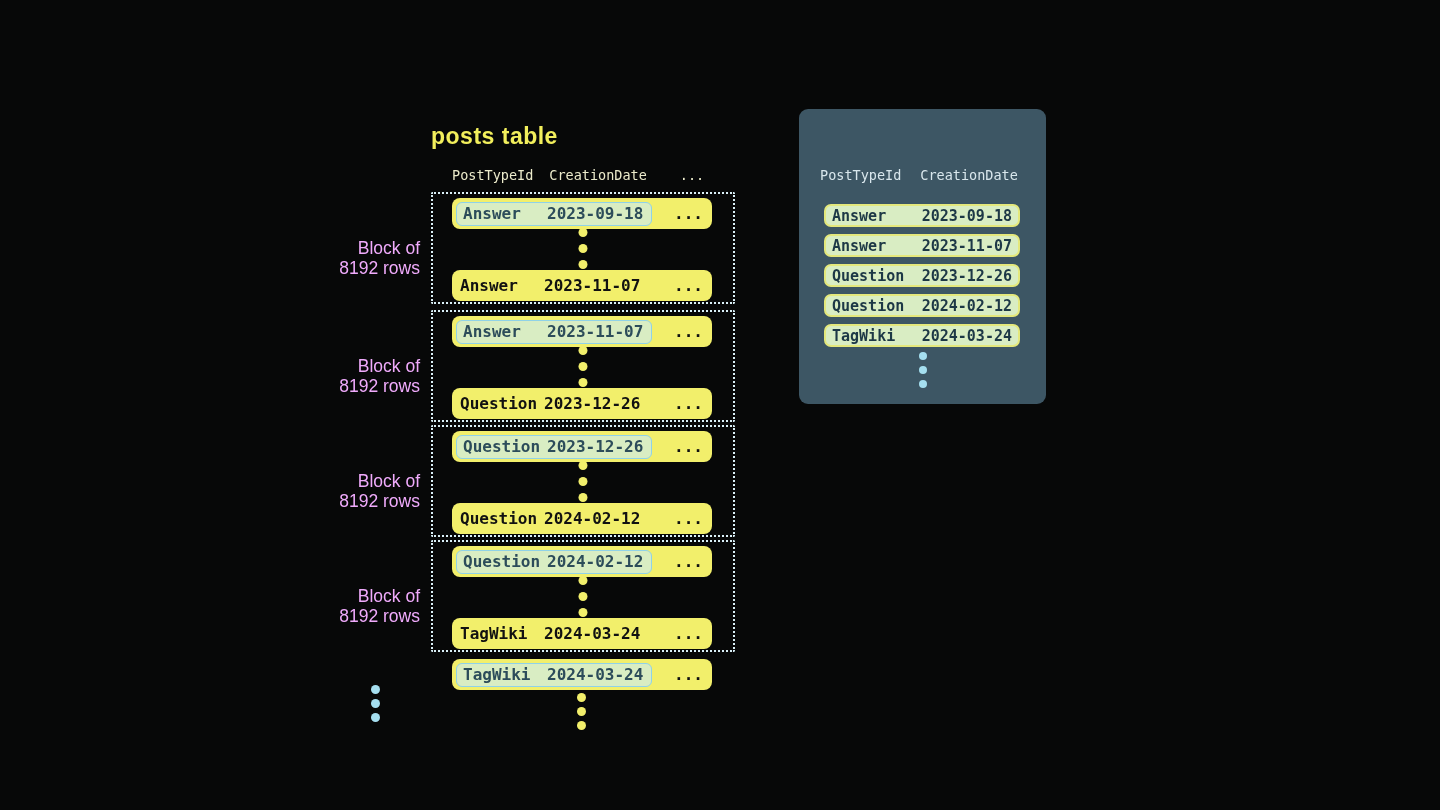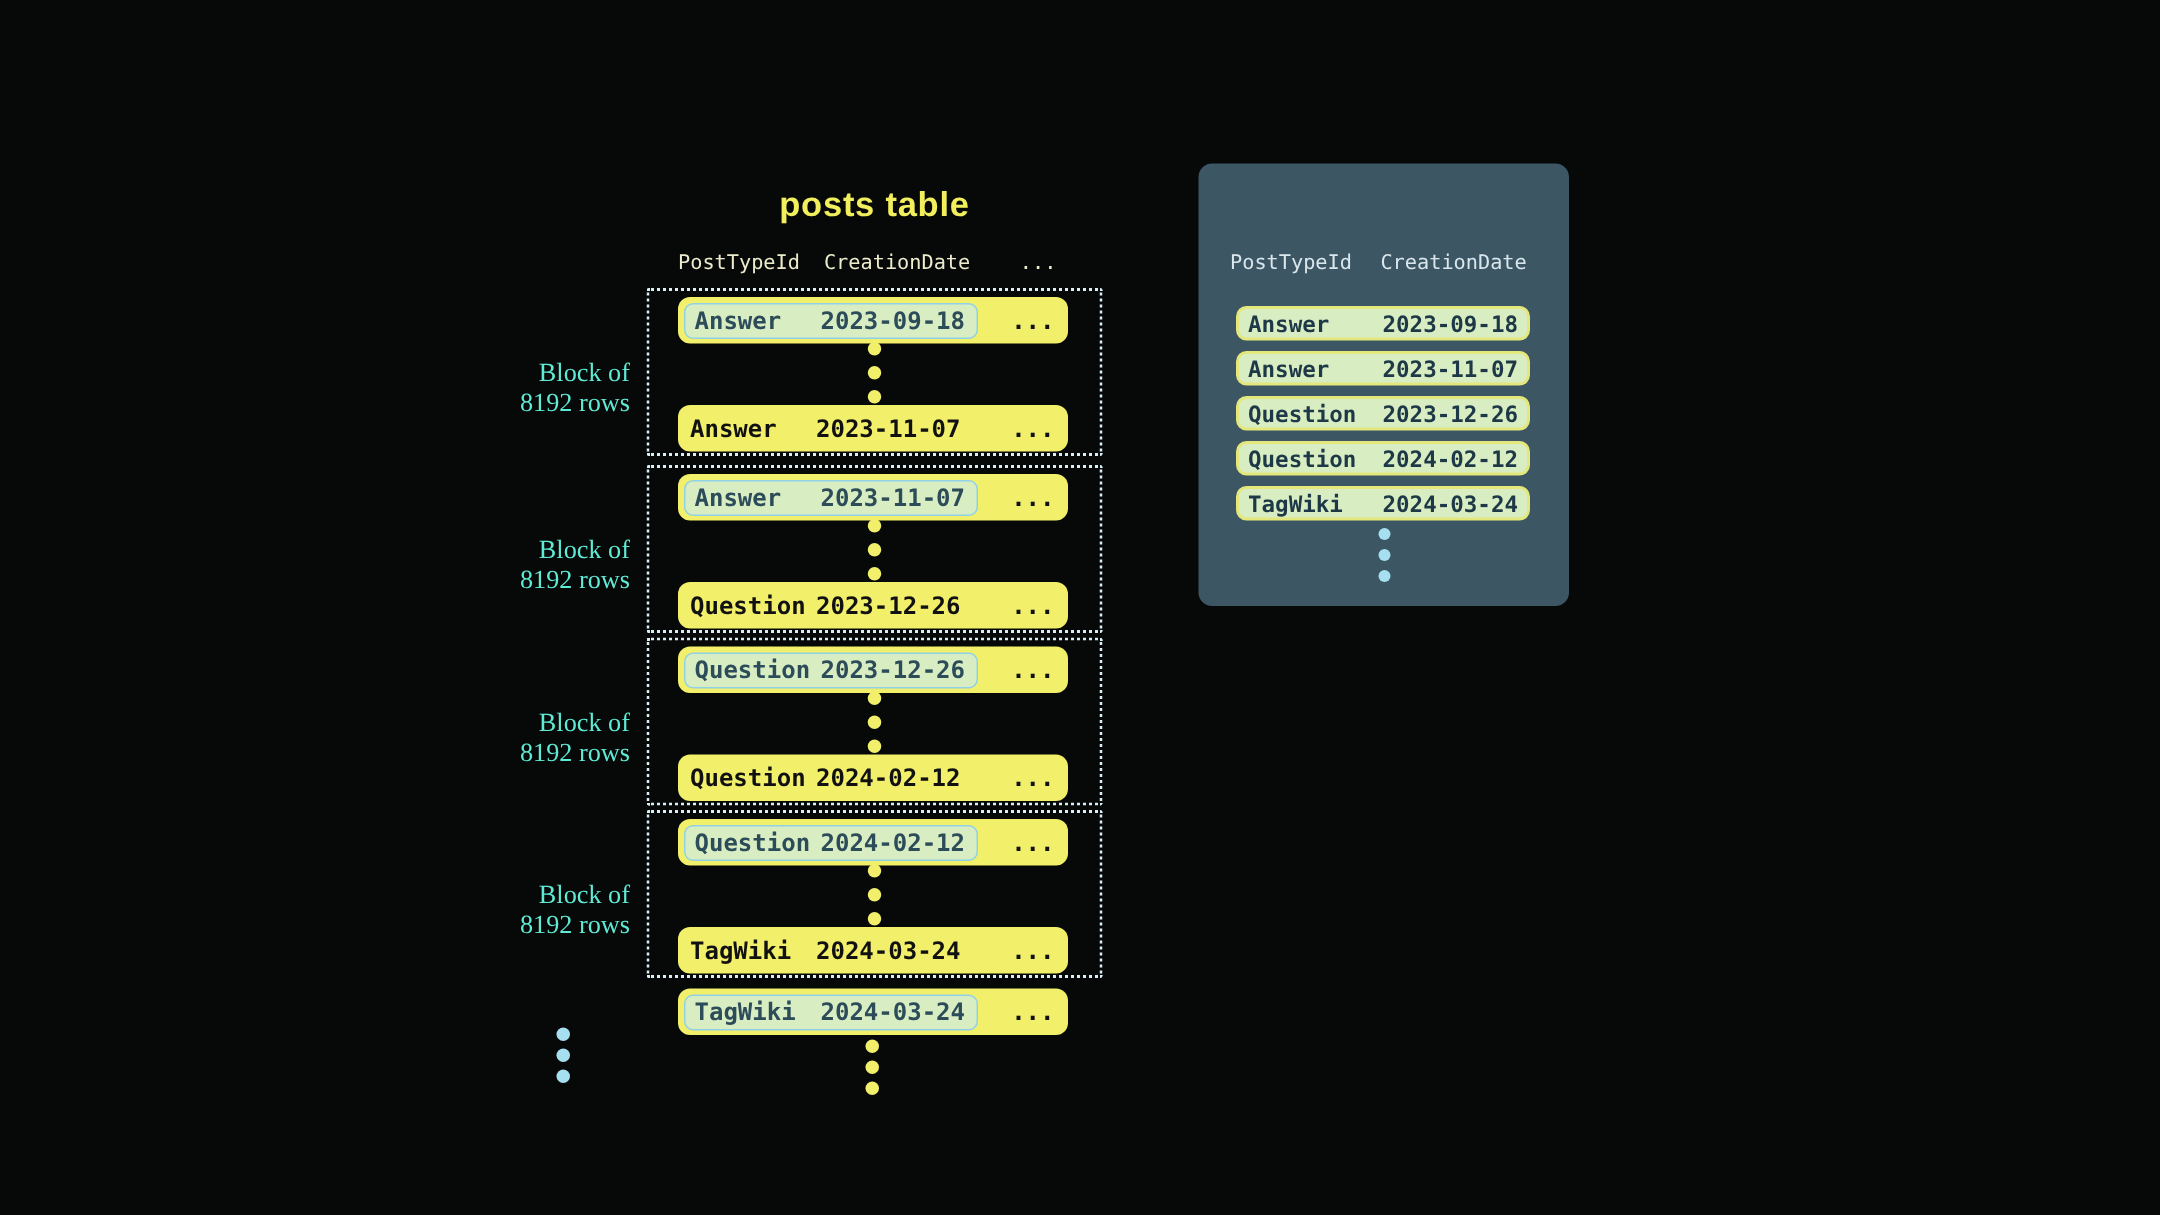--- a/index.html
+++ b/index.html
@@ -5,21 +5,21 @@
   html,body { margin:0; padding:0; background:#000; }
   .stage {
     position:relative; width:1440px; height:810px; overflow:hidden;
     background:#070808;
     font-family:"DejaVu Sans Mono", monospace;
   }
 
   
   .pt-title {
     position:absolute; left:431px; top:123px; width:304px;
-    text-align:center; font-family:"Liberation Sans", sans-serif;
+    text-align:left; font-family:"Liberation Sans", sans-serif;
     font-weight:bold; font-size:23px; letter-spacing:0.5px; color:#F2EF5C;
   }
   .pt-headers {
     position:absolute; left:452px; top:167px; display:flex;
     font-size:13.5px; color:#ECEBCB; white-space:pre;
   }
   .pt-headers .c2 { margin-left:16px; }
   .pt-headers .c3 { margin-left:33px; }
 
   .block {
@@ -49,22 +49,22 @@
   .pill .cell-type { width:84px; }
 
   .vdots {
     position:absolute; left:50%; transform:translateX(-50%); top:34px;
     display:flex; flex-direction:column; gap:7px;
   }
   .vdots i { display:block; width:9px; height:9px; border-radius:50%; background:#F2EF6B; }
 
   .block-label {
     position:absolute; left:290px; width:130px; text-align:right;
-    font-family:Liberation Serif, serif; font-size:17.5px;
-    line-height:20px; color:#5eead4;
+    font-family:Liberation Sans, sans-serif; font-size:17.5px;
+    line-height:20px; color:#f0abfc;
   }
   .l1 { top:238px; } .l2 { top:356px; } .l3 { top:471px; } .l4 { top:586px; }
 
   .bottom-dots-yellow {
     position:absolute; left:577px; top:693px;
     display:flex; flex-direction:column; gap:5px;
   }
   .bottom-dots-yellow i { display:block; width:9px; height:9px; border-radius:50%; background:#F2EF6B; }
   .bottom-dots-blue {
     position:absolute; left:371px; top:685px;

